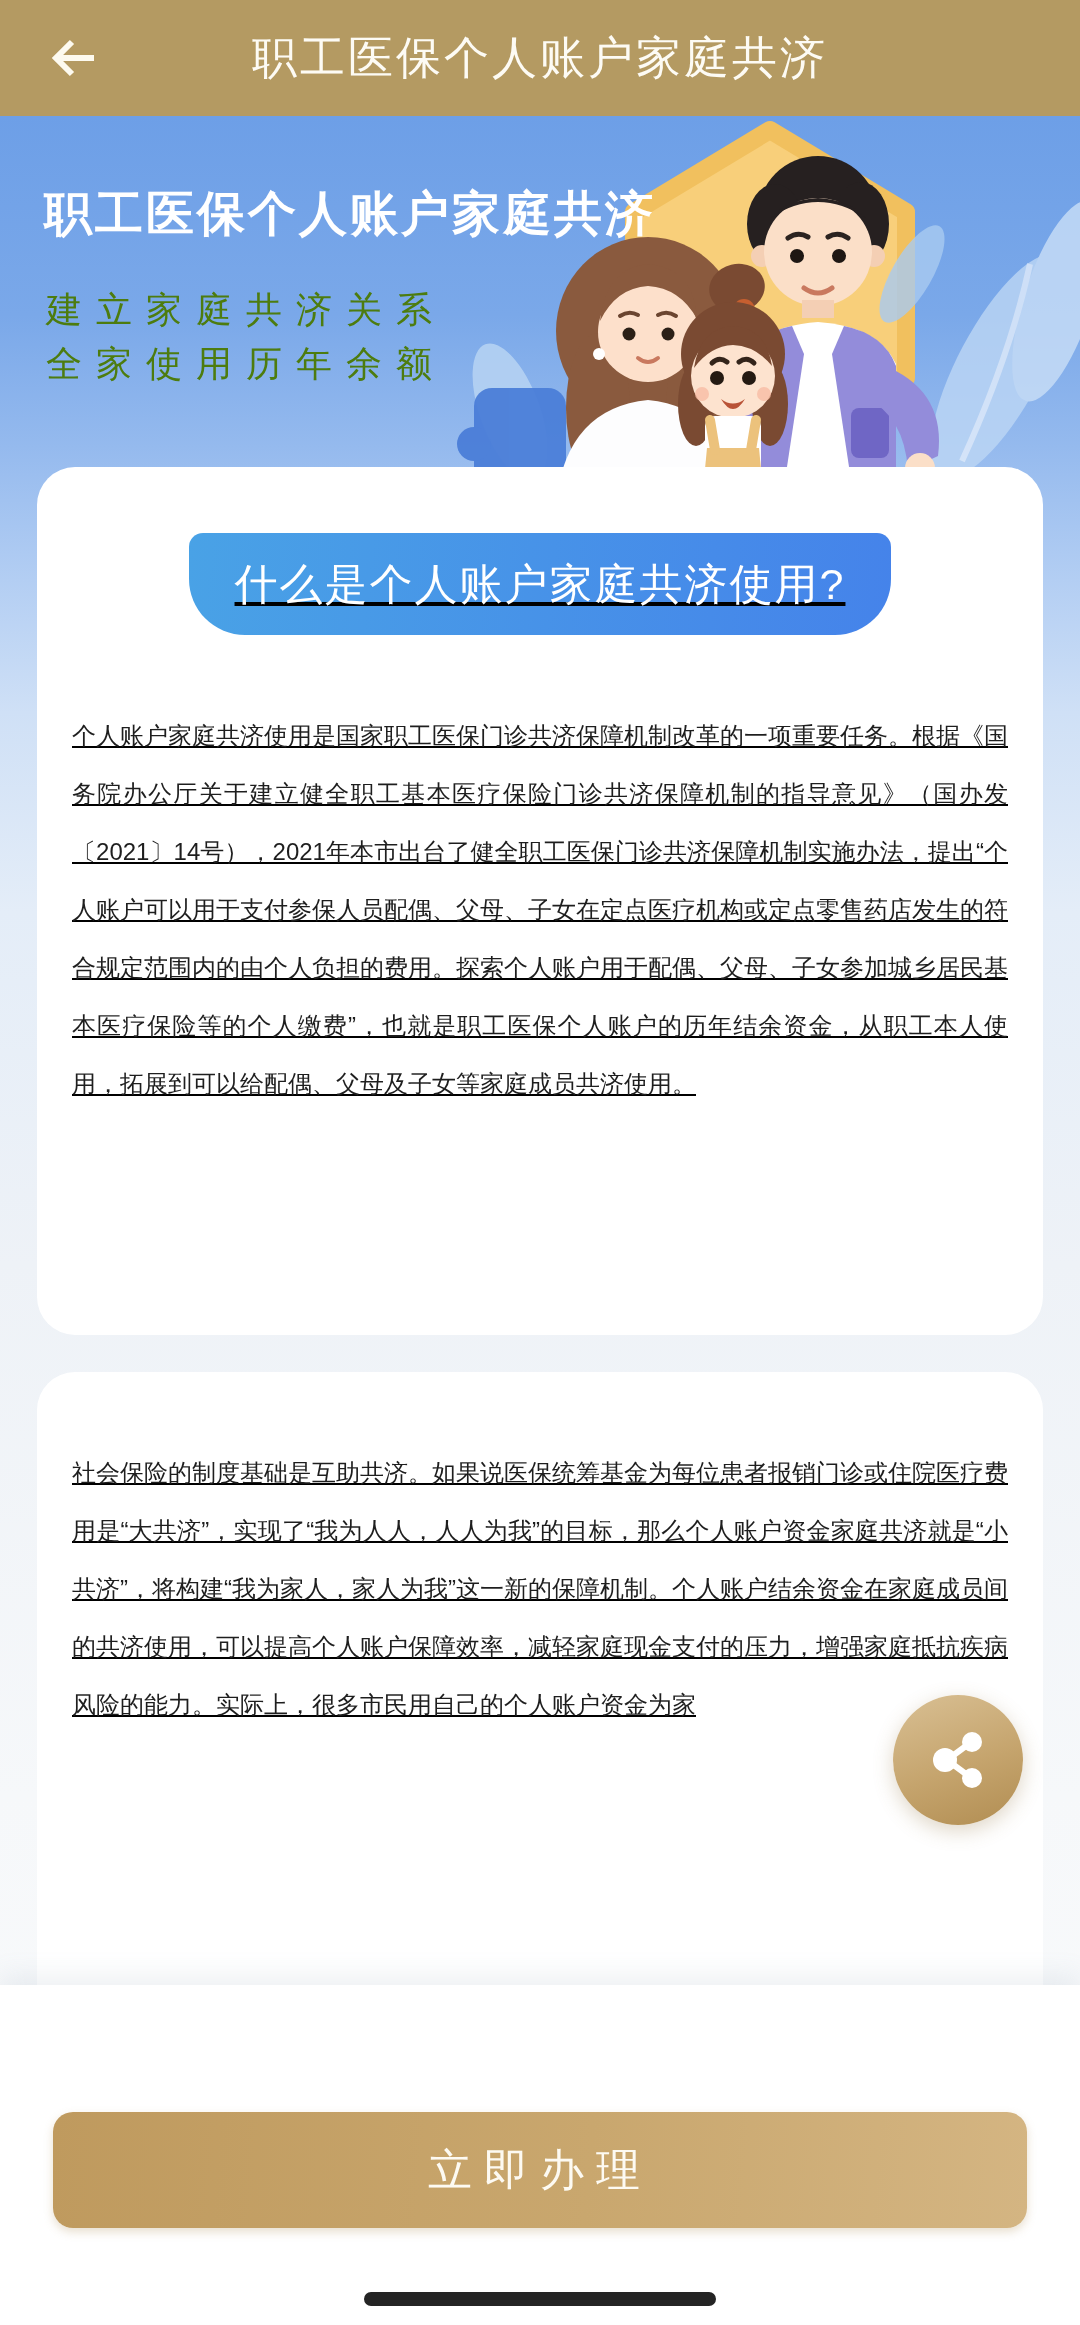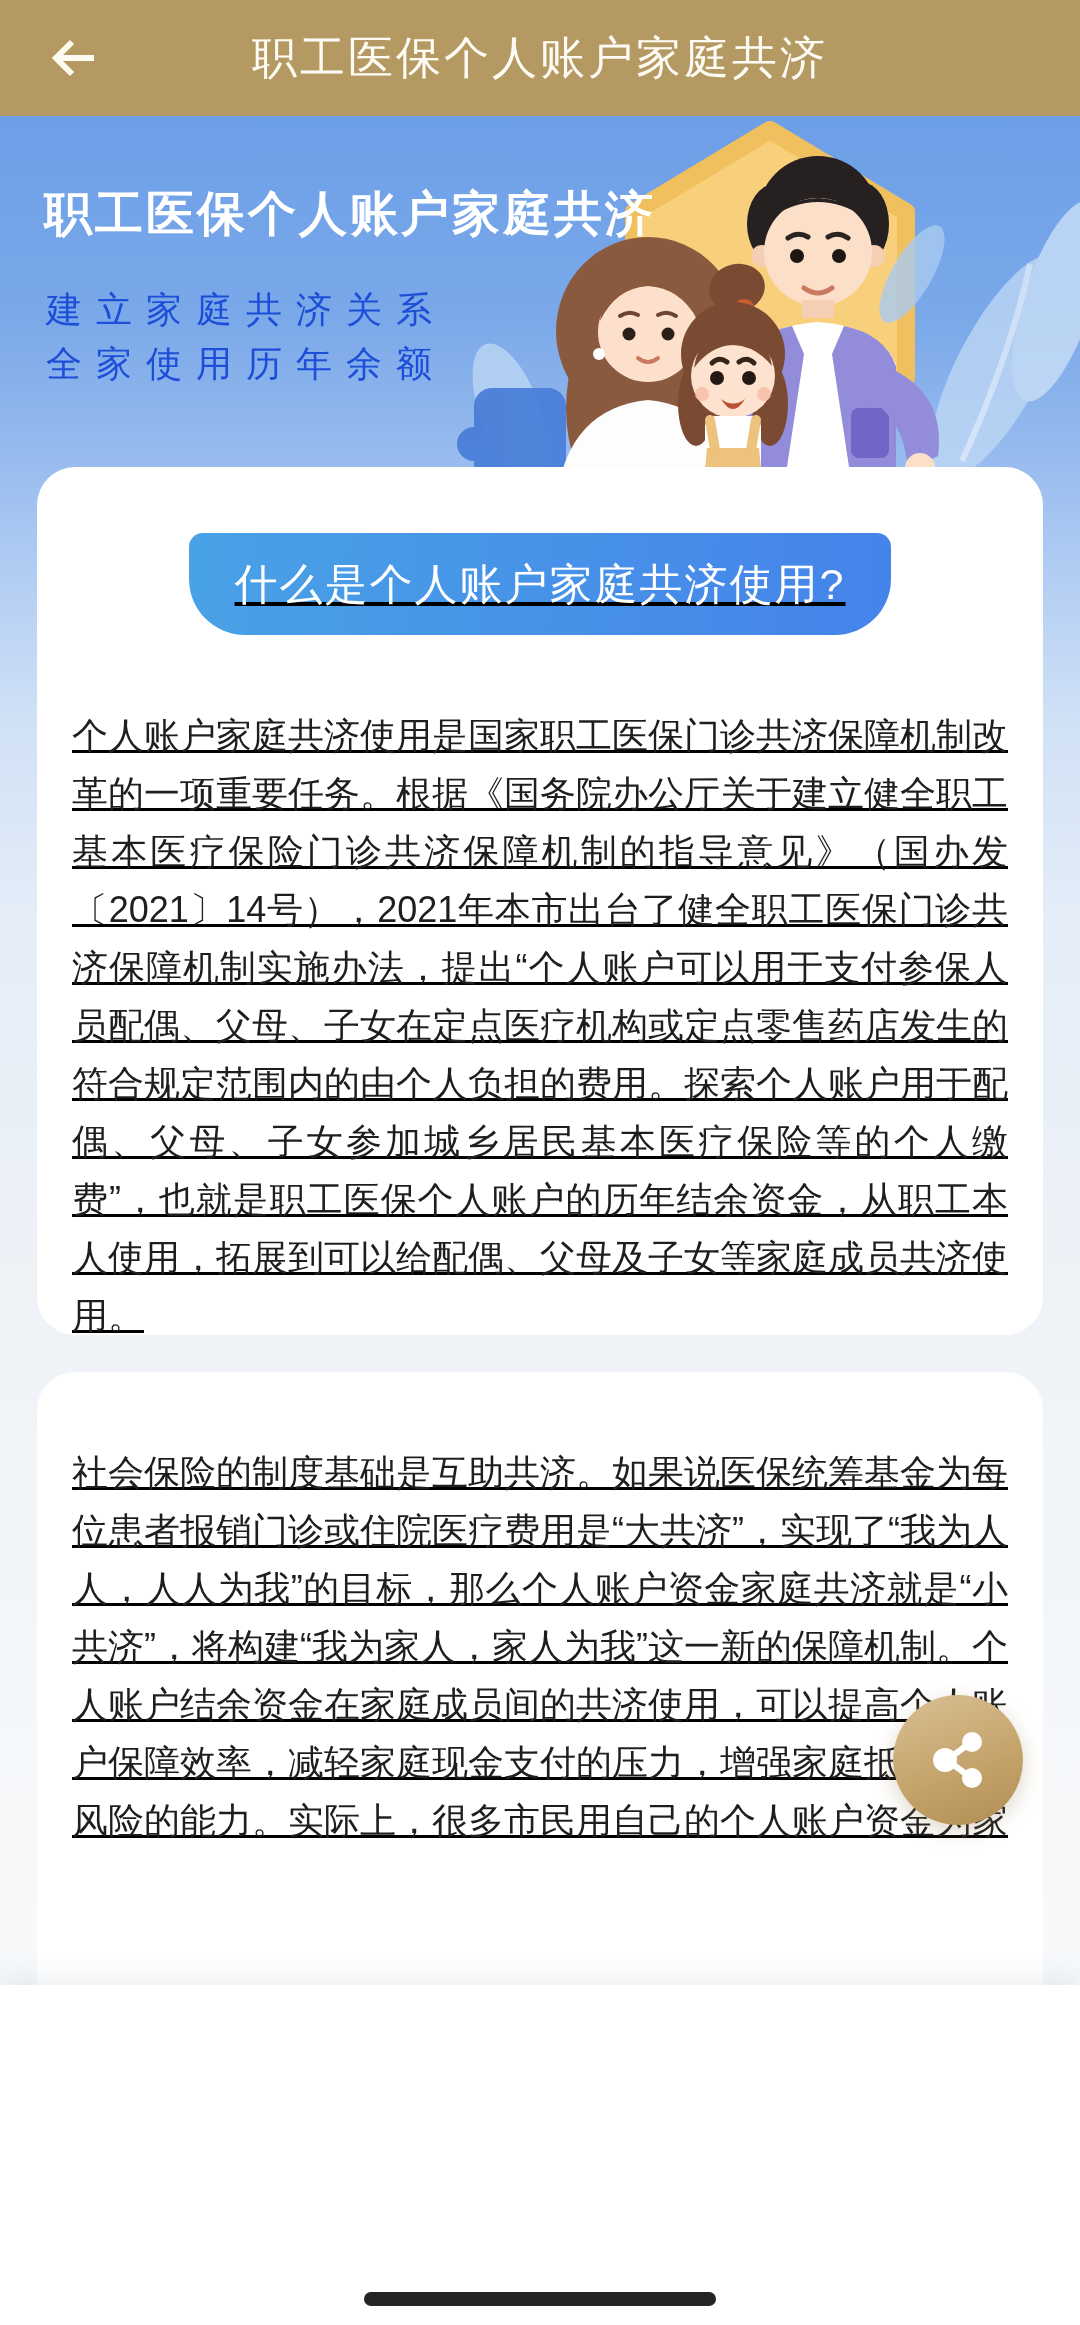--- a/index.html
+++ b/index.html
@@ -27,21 +27,21 @@
       #cfe0f6 27%, #e4edf8 36%, #eef2f7 52%, #f6f8fa 76%, #fafbfc 100%);
   }
   
   .hero{position:absolute;top:116px;left:0;width:1080px;height:384px;overflow:hidden;z-index:2;}
   .hero-art{position:absolute;top:0;left:0;width:1080px;height:384px;}
   .hero-title{
     position:absolute;left:44px;top:66px;color:#ffffff;font-size:48px;
     font-weight:600;letter-spacing:3px;z-index:3;white-space:nowrap;
   }
   .hero-sub{
-    position:absolute;left:46px;color:#1d4ed8;font-size:36px;
+    position:absolute;left:46px;color:#4d7c0f;font-size:36px;
     letter-spacing:14px;z-index:3;white-space:nowrap;font-weight:400;
   }
   .hero-sub.s1{top:170px;}
   .hero-sub.s2{top:224px;}
   
   .card{
     position:absolute;left:37px;width:1006px;background:#ffffff;
     border-radius:38px;z-index:5;overflow:hidden;text-decoration:underline;
   }
   .card.card1{top:467px;height:868px;}
@@ -49,21 +49,21 @@
   .pill{
     margin:0 auto;width:fit-content;max-width:920px;height:102px;line-height:102px;
     padding:0 46px;text-align:center;color:#ffffff;font-size:43px;letter-spacing:2px;
     border-radius:14px 14px 56px 56px;
     background:linear-gradient(95deg,#49a2e6 0%,#4583ea 100%);
     white-space:nowrap;font-weight:500;
   }
   .card1 .pill{margin-top:66px;}
   .card2 .pill{margin-top:73px;}
   .card-body{
-    margin:72px 35px 0 35px;font-size:36px;line-height:58px;color:#1e1e1e;
+    margin:72px 35px 0 35px;font-size:24px;line-height:58px;color:#1e1e1e;
     text-align:justify;font-weight:400;
   }
   
   .share-fab{
     position:absolute;left:893px;top:1695px;width:130px;height:130px;border-radius:50%;
     border:none;padding:0;cursor:pointer;z-index:12;
     background:linear-gradient(160deg,#d9c094 0%,#c5a46d 55%,#b18d52 100%);
     box-shadow:0 6px 20px rgba(150,120,70,.30);
     display:flex;align-items:center;justify-content:center;
   }
@@ -196,16 +196,17 @@
     <button class="back-btn">
       <svg width="56" height="56" viewBox="0 0 56 56" aria-hidden="true">
         <line x1="10" y1="28" x2="48" y2="28" stroke="#fdfaef" stroke-width="6"></line>
         <polyline points="26,12 10,28 26,44" fill="none" stroke="#fdfaef" stroke-width="6"></polyline>
       </svg>
     </button>
     <div class="nav-title">职工医保个人账户家庭共济</div>
   </header>
 
   <div class="bottom-sheet">
+    <button class="cta-btn">立即办理</button>
     <div class="home-indicator"></div>
   </div>
 
 </div>
 
 </body></html>

